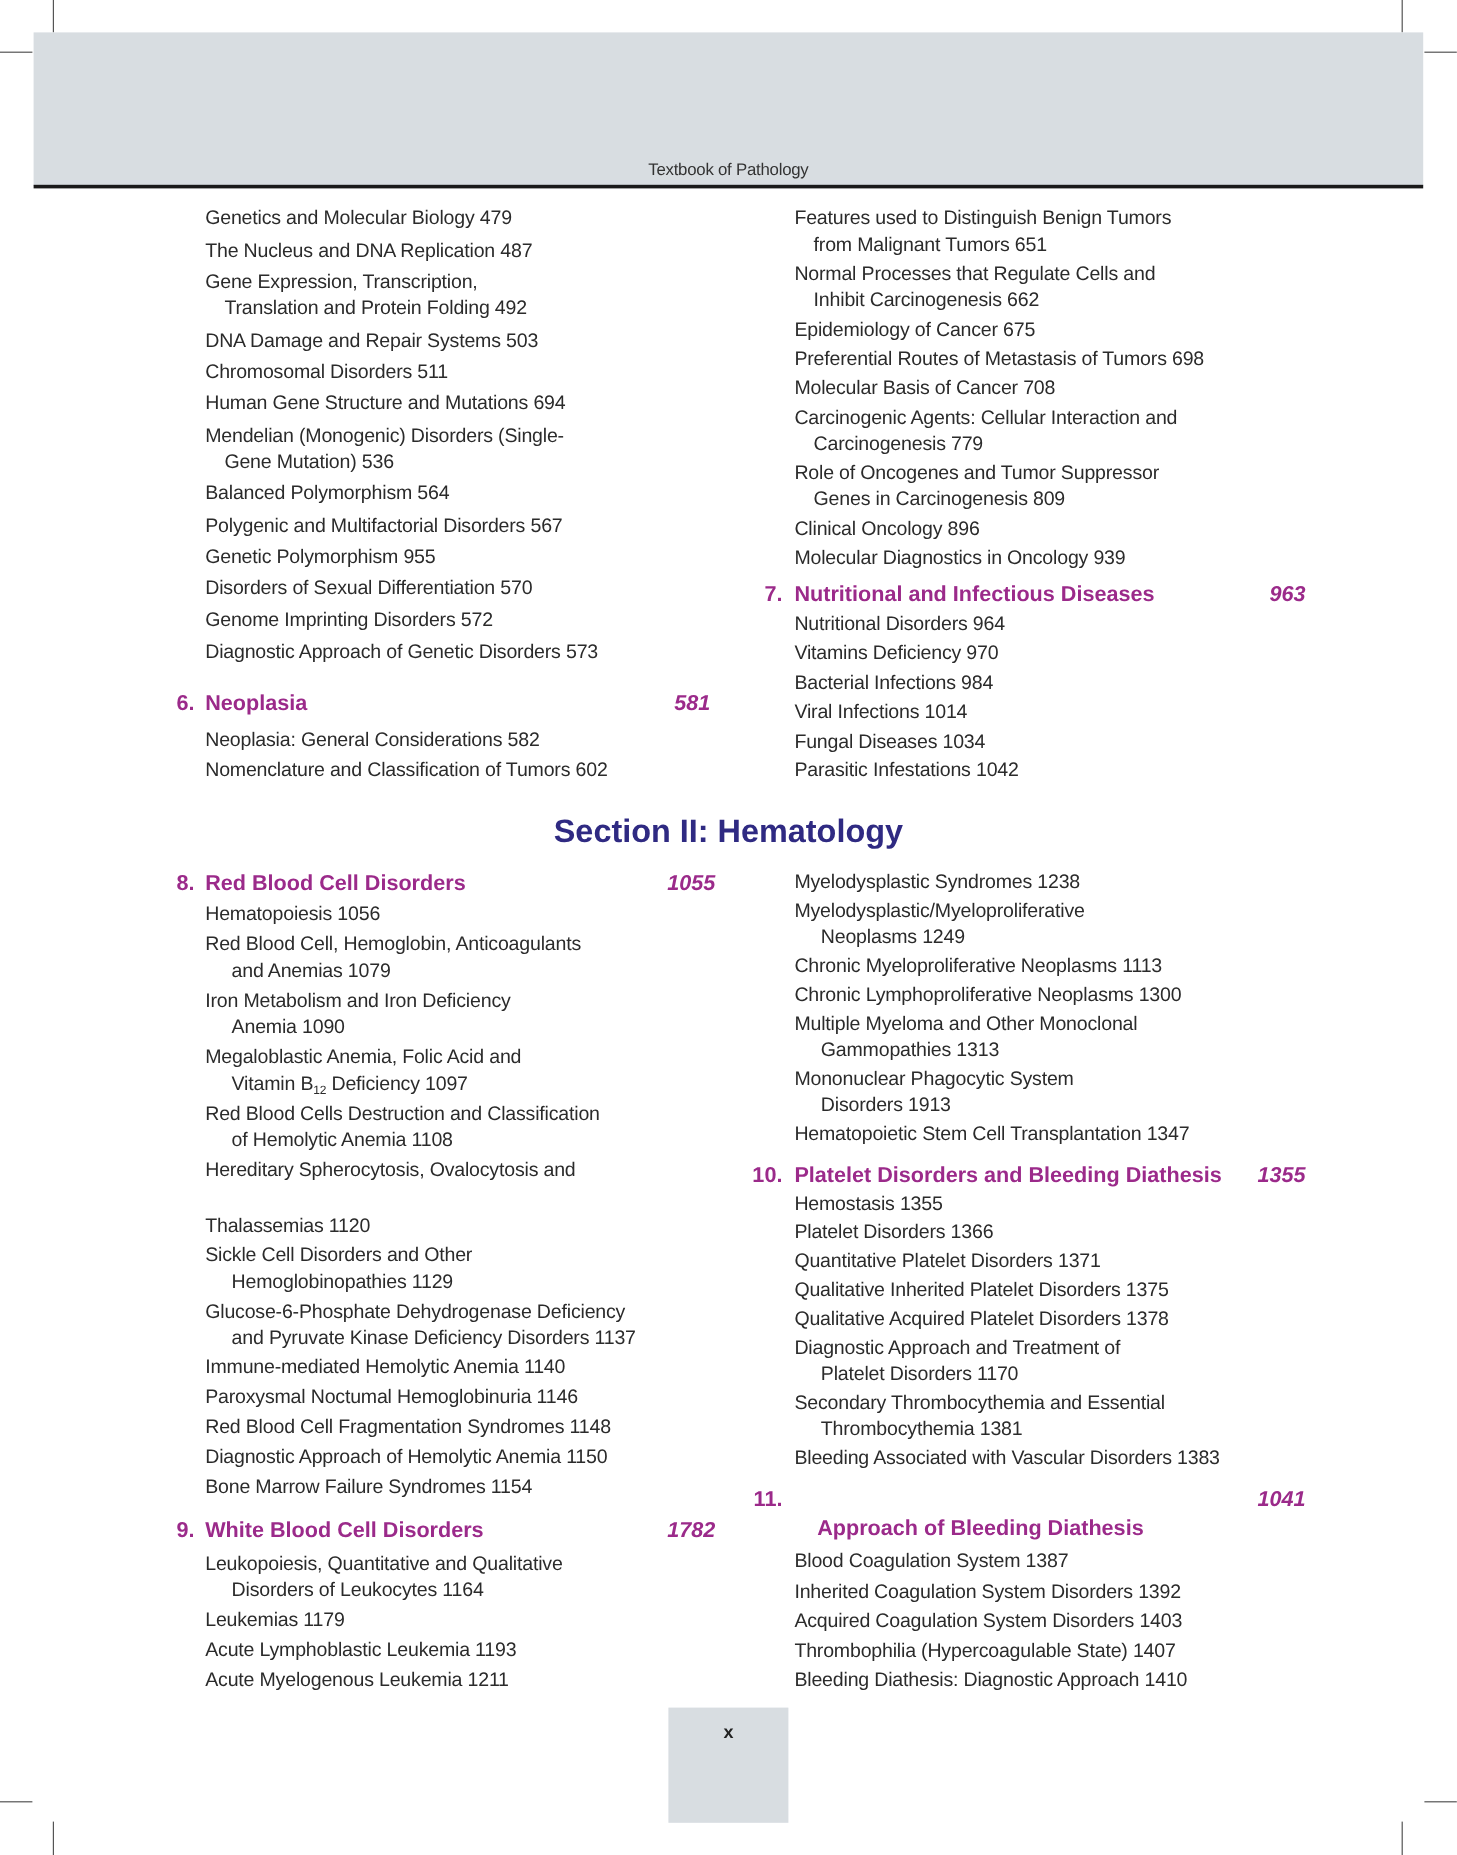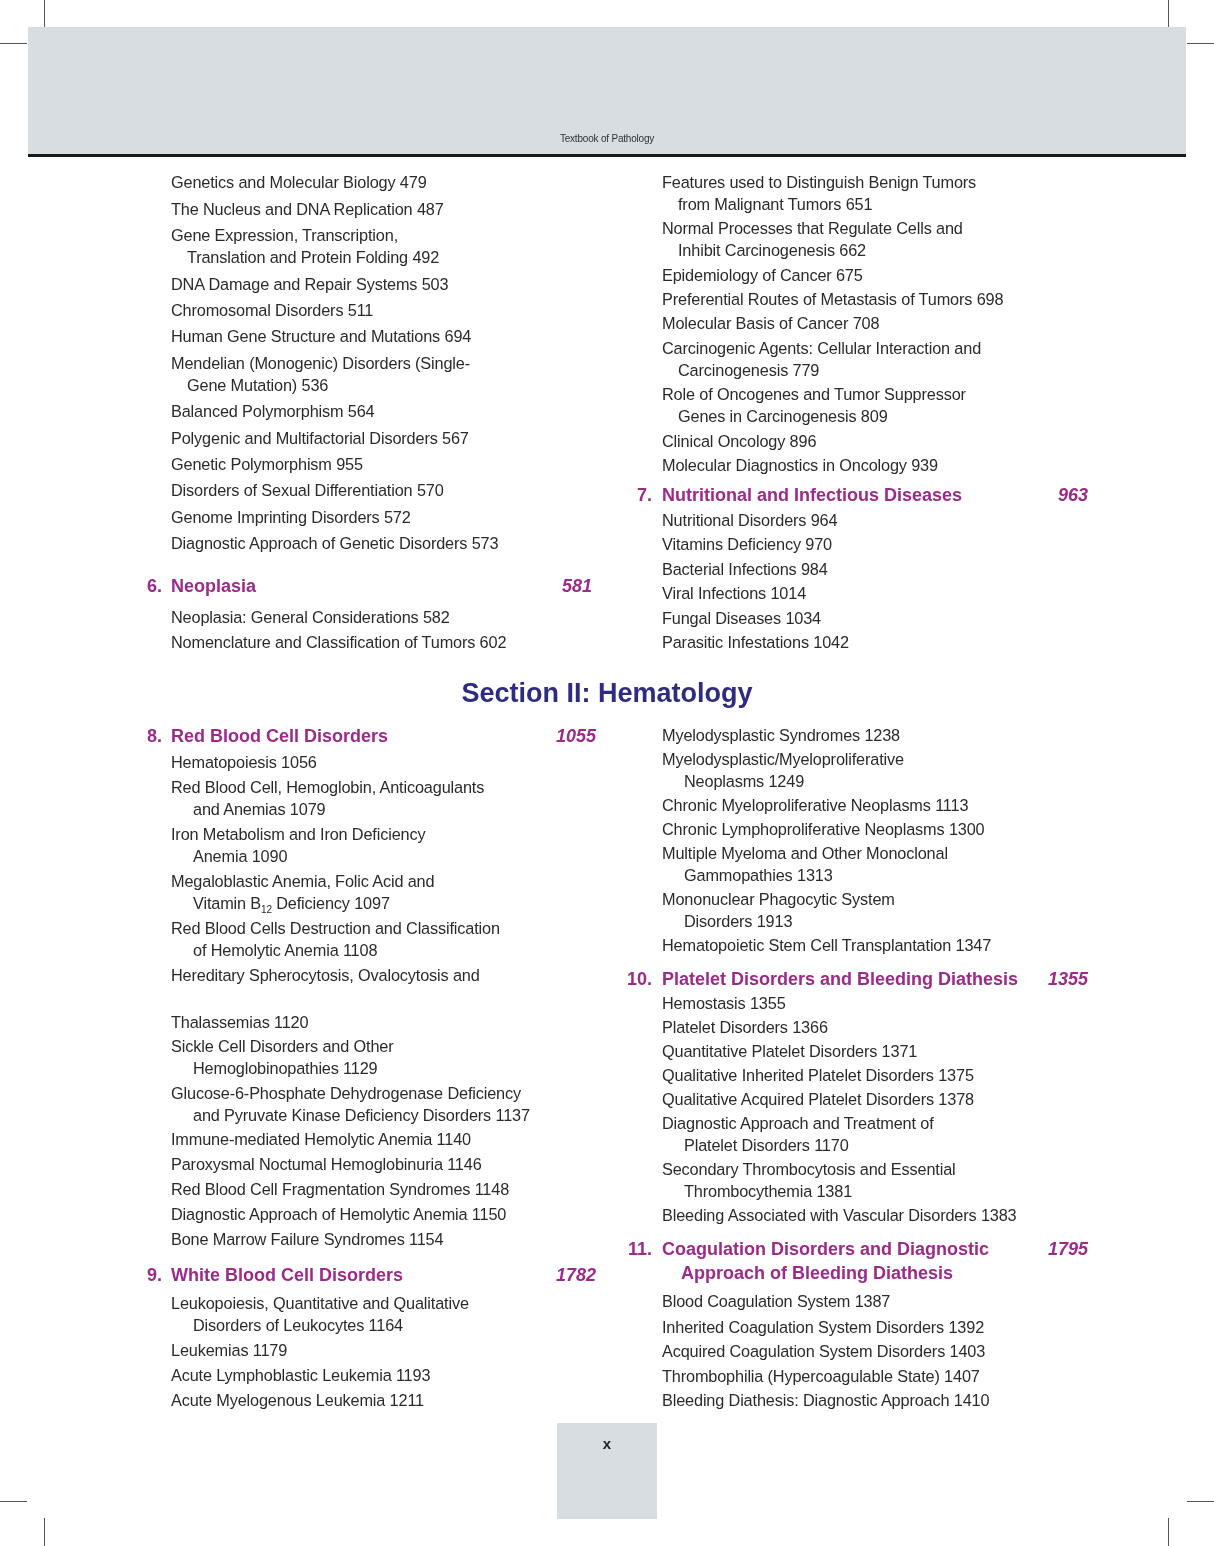--- a/index.html
+++ b/index.html
@@ -8,21 +8,21 @@
     font-family:"Liberation Sans", "DejaVu Sans", sans-serif; color:#2a2a2a;
     overflow:hidden;
   }
   .crop { position:absolute; background:#555; }
   .header-band {
     position:absolute; left:28px; top:27px; width:1158px; height:128px;
     background:#d8dde1;
   }
   .running-title {
     position:absolute; left:0; width:100%; top:106px; text-align:center;
-    font-size:10px; color:#333; letter-spacing:-0.2px;
+    font-size:14px; color:#333; letter-spacing:-0.2px;
   }
   .header-rule { position:absolute; left:28px; top:154px; width:1158px; height:3px; background:#1a1a1a; }
   .entry {
     position:absolute; font-size:16.3px; line-height:22px; color:#2b2b2b;
     letter-spacing:-0.15px; white-space:nowrap;
   }
   .entry .cont { display:block; padding-left:16px; }
   .entry .cont.wide { padding-left:22px; }
   .chapter {
     position:absolute; font-size:18px; font-weight:bold; color:#9b2a8a;
@@ -147,28 +147,27 @@
   <span class="num" style="left:610px;width:42px">10.</span>
   <span class="title" style="left:662px">Platelet Disorders and Bleeding Diathesis</span>
   <span class="page" style="left:1000px;width:88px">1355</span>
 </div>
 <div class="entry" style="left:662px;top:992px">Hemostasis  1355</div>
 <div class="entry" style="left:662px;top:1016px">Platelet Disorders  1366</div>
 <div class="entry" style="left:662px;top:1040px">Quantitative Platelet Disorders  1371</div>
 <div class="entry" style="left:662px;top:1064px">Qualitative Inherited Platelet Disorders  1375</div>
 <div class="entry" style="left:662px;top:1088px">Qualitative Acquired Platelet Disorders  1378</div>
 <div class="entry" style="left:662px;top:1112px"><span>Diagnostic Approach and Treatment of</span><span class="cont wide">Platelet Disorders  1170</span></div>
-<div class="entry" style="left:662px;top:1158px"><span>Secondary Thrombocytosis and Essential</span><span class="cont wide">Thrombocythemia  1381</span></div>
+<div class="entry" style="left:662px;top:1158px"><span>Secondary Thrombocythemia and Essential</span><span class="cont wide">Thrombocythemia  1381</span></div>
 <div class="entry" style="left:662px;top:1204px">Bleeding Associated with Vascular Disorders  1383</div>
 
 <div class="chapter" style="left:0;top:1237px;width:1214px;height:50px">
   <span class="num" style="left:610px;width:42px">11.</span>
-  <span class="title" style="left:662px">Coagulation Disorders and Diagnostic</span>
   <span class="title" style="left:681px;top:24px">Approach of Bleeding Diathesis</span>
-  <span class="page" style="left:1000px;width:88px">1795</span>
+  <span class="page" style="left:1000px;width:88px">1041</span>
 </div>
 <div class="entry" style="left:662px;top:1290px">Blood Coagulation System  1387</div>
 <div class="entry" style="left:662px;top:1316px">Inherited Coagulation System Disorders  1392</div>
 <div class="entry" style="left:662px;top:1340px">Acquired Coagulation System Disorders  1403</div>
 <div class="entry" style="left:662px;top:1365px">Thrombophilia (Hypercoagulable State)  1407</div>
 <div class="entry" style="left:662px;top:1389px">Bleeding Diathesis: Diagnostic Approach  1410</div>
 
 <div class="folio">
   <span>x</span>
 </div>

